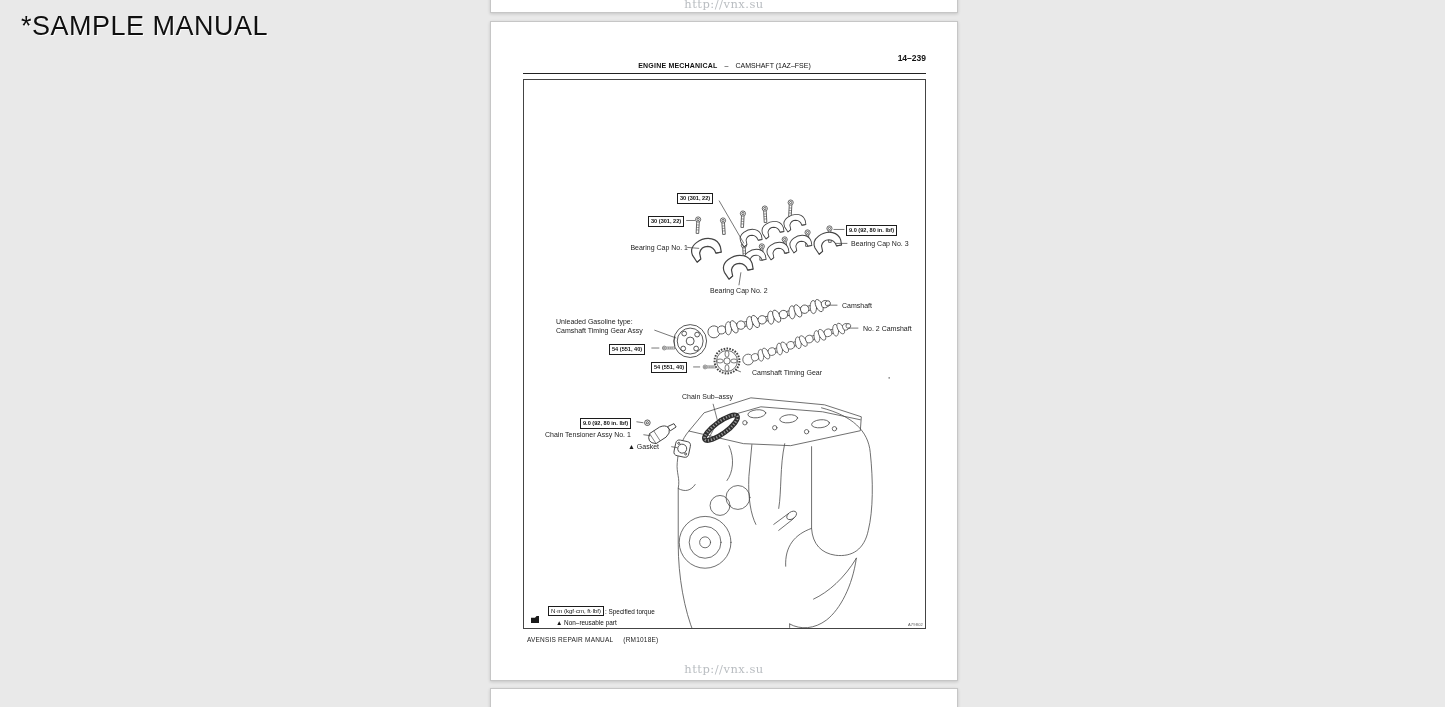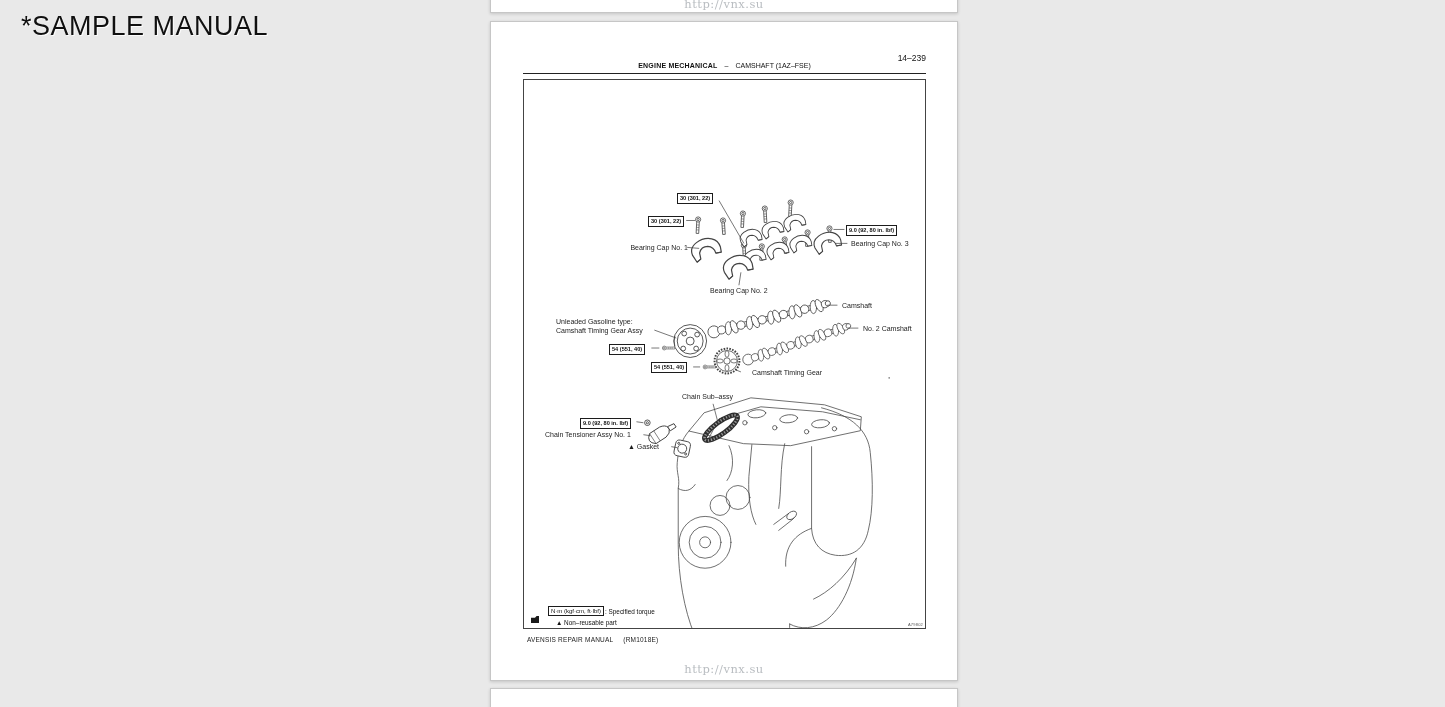--- a/index.html
+++ b/index.html
@@ -21,21 +21,21 @@
   #sheet-top{top:-60px;height:71px;}
   #sheet-main{top:21px;height:658px;}
   #sheet-bottom{top:688px;height:60px;}
   .wm{
     position:absolute;left:0;right:0;text-align:center;
     font-family:"DejaVu Serif",serif;font-size:11.5px;line-height:1;
     color:#b9bdc1;letter-spacing:.5px;
   }
   #sheet-top .wm{bottom:2px;}
   #sheet-main .wm{bottom:5px;}
-  .pagenum{position:absolute;right:31px;top:31px;font-size:8.5px;font-weight:normal;color:#111;}
+  .pagenum{position:absolute;right:31px;top:31px;font-size:8.5px;font-weight:bold;color:#111;}
   .hdr{
     position:absolute;left:32px;top:40px;width:403px;text-align:center;
     font-size:7px;color:#111;border-bottom:1px solid #222;padding-bottom:4px;
     white-space:nowrap;
   }
   .hdr .sec{font-weight:bold;letter-spacing:.2px;}
   .hdr .dash{margin:0 7px;}
   .frame{
     position:absolute;left:32px;top:57px;width:401px;height:548px;
     border:1px solid #444;

